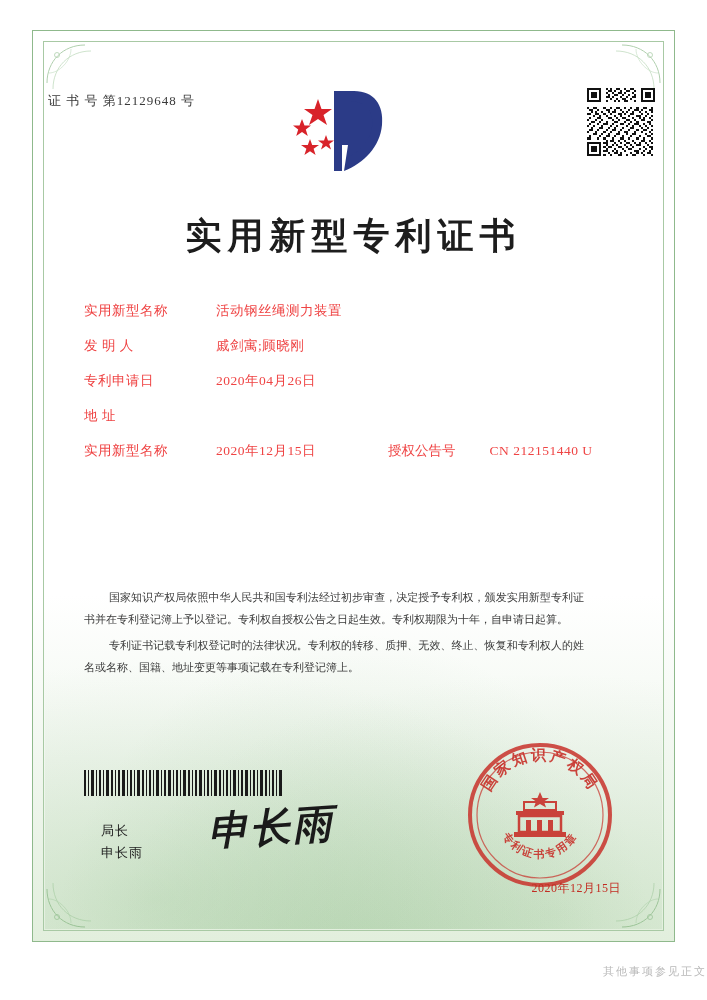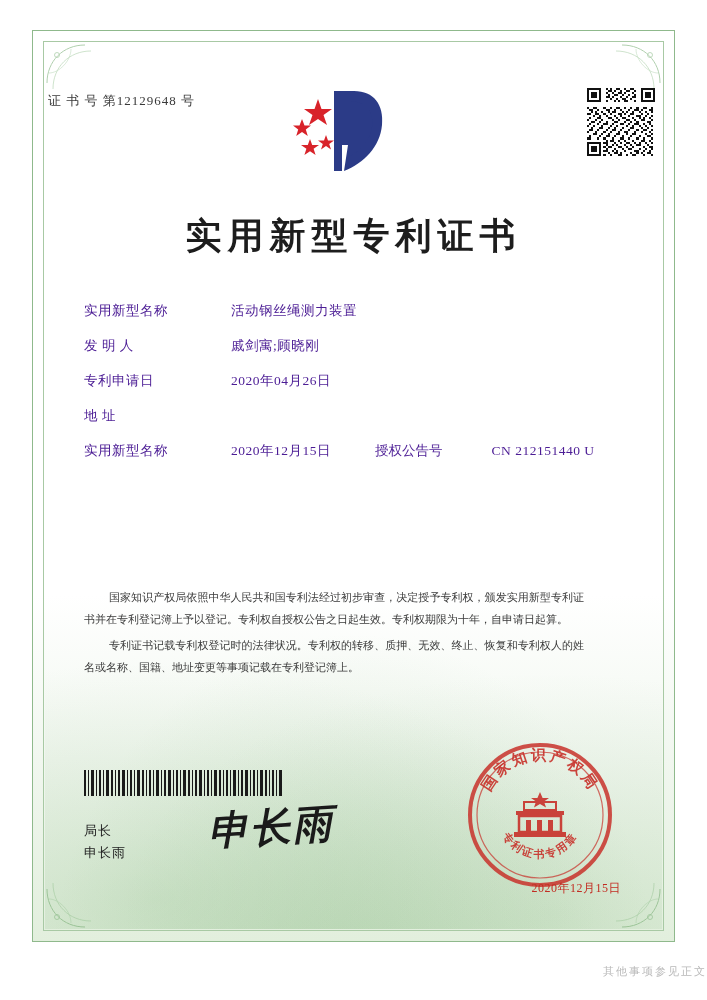--- a/index.html
+++ b/index.html
@@ -113,35 +113,35 @@
     position: absolute;
     left: 84px;
     top: 302px;
     width: 520px;
   }
   .field {
     display: flex;
     align-items: baseline;
     margin-bottom: 17px;
     font-size: 13.5px;
-    color: #4c1d95;
+    color: #ef4444;
     white-space: nowrap;
+    gap: 28px;
   }
   .field .lbl {
     width: 104px;
     flex: 0 0 104px;
     letter-spacing: 0.5px;
   }
   .field .lbl.spread {
     display: inline-flex;
     justify-content: space-between;
   }
   .field .val {
     letter-spacing: 0.5px;
-    margin-left: 43px;
   }
   .field.inline-two .lbl2 {
     margin-left: 44px;
     margin-right: 6px;
   }
 
   
   .body-text {
     position: absolute;
     left: 84px;
@@ -179,21 +179,21 @@
     right: 86px;
     top: 880px;
     font-size: 12px;
     color: #c22c22;
     letter-spacing: 0.5px;
   }
 
   
   .sig-block {
     position: absolute;
-    left: 84px;
+    left: 101px;
     top: 820px;
     font-size: 13px;
     line-height: 22px;
     color: #222;
     letter-spacing: 1px;
   }
   .sig-script {
     position: absolute;
     left: 208px;
     top: 800px;

